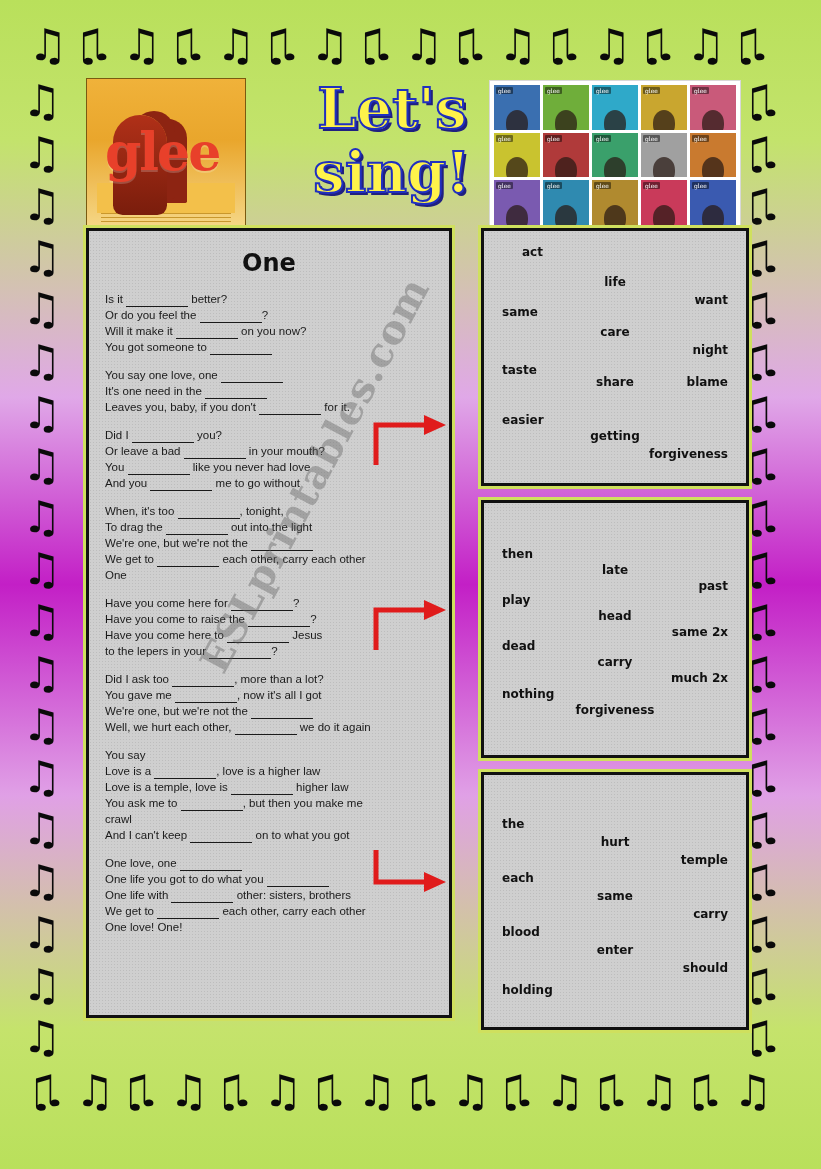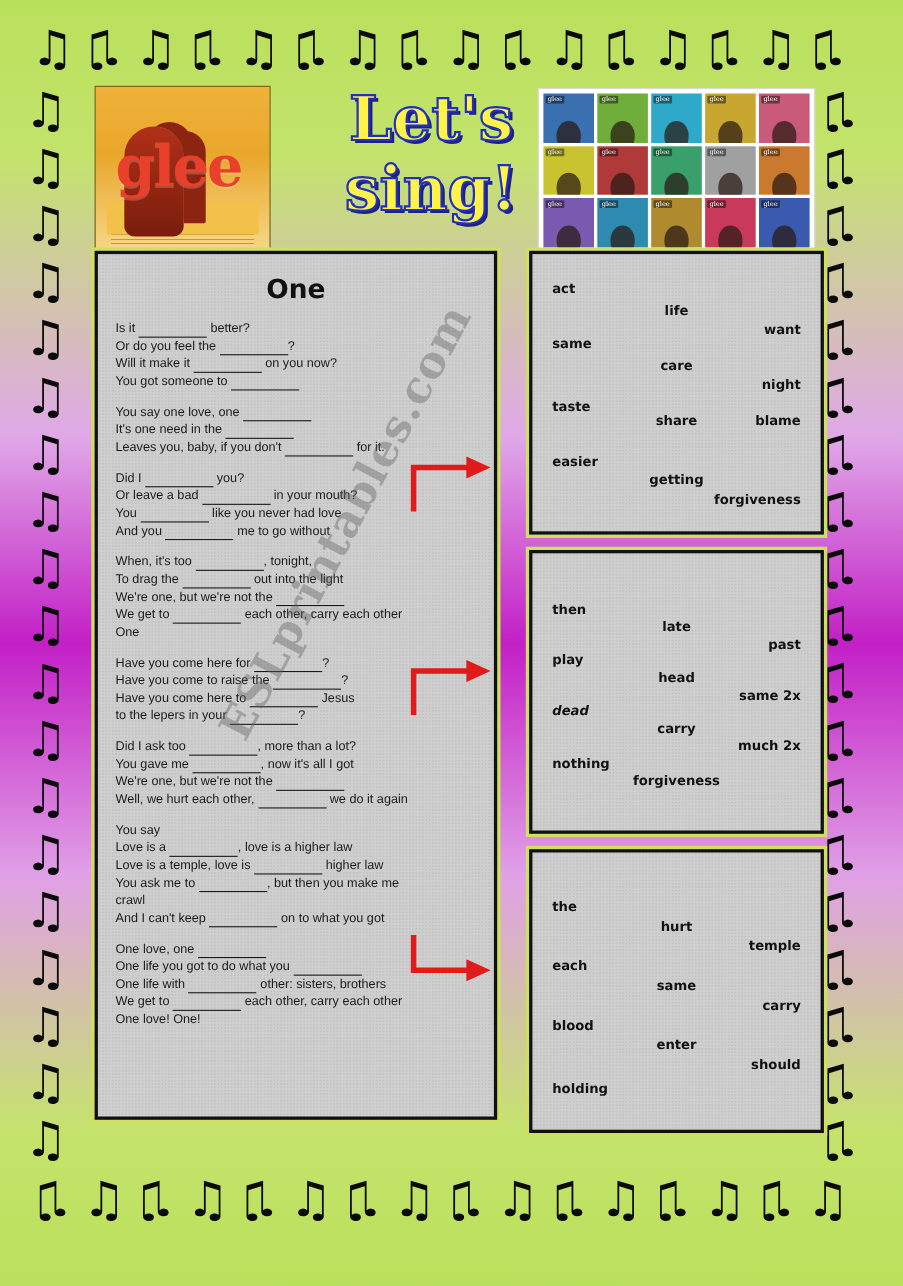--- a/index.html
+++ b/index.html
@@ -382,21 +382,21 @@
             <div class="line"><span>One love, one </span><span class="blank"></span></div>
             <div class="line"><span>One life you got to do what you </span><span class="blank"></span></div>
             <div class="line"><span>One life with </span><span class="blank"></span><span> other: sisters, brothers</span></div>
             <div class="line"><span>We get to </span><span class="blank"></span><span> each other, carry each other</span></div>
             <div class="line"><span>One love! One!</span></div>
           </div>
       </div>
 
       <div class="panel wordbox wb1">
         <div class="wordgrid" id="wb1">
-            <div class="word w-l" style="top: 12px;">act</div>
+            <div class="word w-l" style="top: 2px; margin-left: 20px;">act</div>
             <div class="word w-c" style="top: 32px;">life</div>
             <div class="word w-r" style="top: 50px;">want</div>
             <div class="word w-l" style="top: 62px;">same</div>
             <div class="word w-c" style="top: 82px;">care</div>
             <div class="word w-r" style="top: 100px;">night</div>
             <div class="word w-l" style="top: 120px;">taste</div>
             <div class="word w-c" style="top: 132px;">share</div>
             <div class="word w-r" style="top: 132px;">blame</div>
             <div class="word w-l" style="top: 170px;">easier</div>
             <div class="word w-c" style="top: 186px;">getting</div>
@@ -404,21 +404,21 @@
           </div>
       </div>
       <div class="panel wordbox wb2">
         <div class="wordgrid" id="wb2">
             <div class="word w-l" style="top: 32px;">then</div>
             <div class="word w-c" style="top: 48px;">late</div>
             <div class="word w-r" style="top: 64px;">past</div>
             <div class="word w-l" style="top: 78px;">play</div>
             <div class="word w-c" style="top: 94px;">head</div>
             <div class="word w-r" style="top: 110px;">same 2x</div>
-            <div class="word w-l" style="top: 124px; font-style: italic;">dead</div>
+            <div class="word w-l" style="top: 124px;">dead</div>
             <div class="word w-c" style="top: 140px;">carry</div>
             <div class="word w-r" style="top: 156px;">much 2x</div>
             <div class="word w-l" style="top: 172px;">nothing</div>
             <div class="word w-c" style="top: 188px;">forgiveness</div>
           </div>
       </div>
       <div class="panel wordbox wb3">
         <div class="wordgrid" id="wb3">
             <div class="word w-l" style="top: 30px;">the</div>
             <div class="word w-c" style="top: 48px;">hurt</div>

